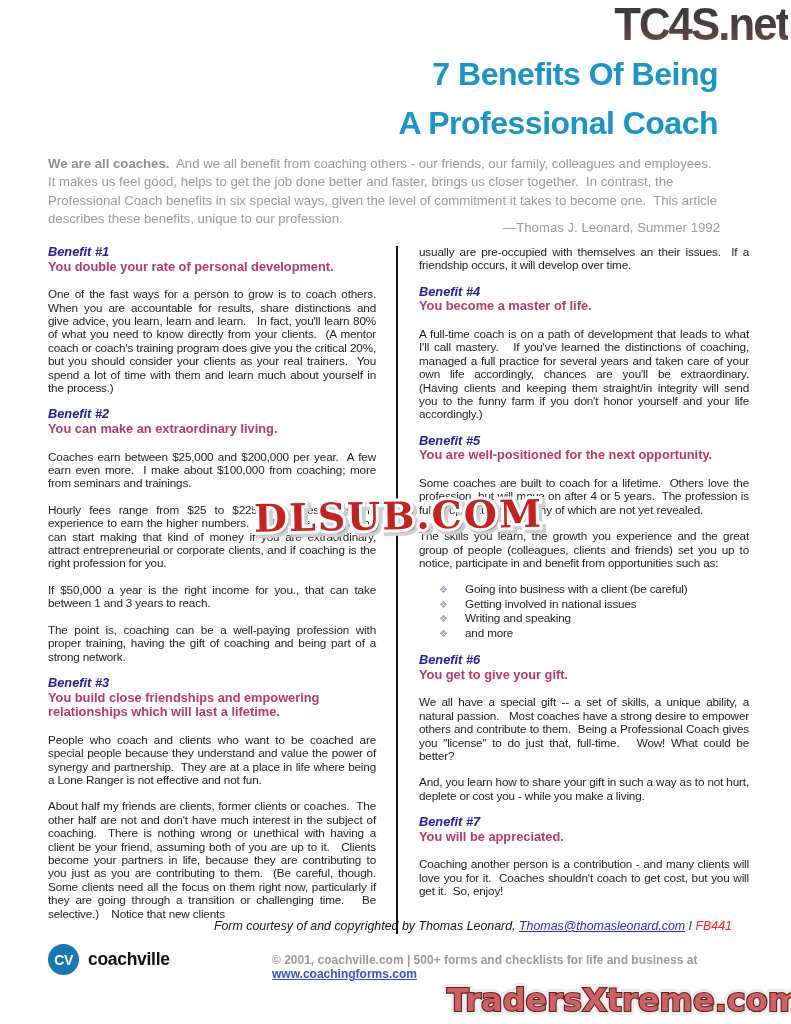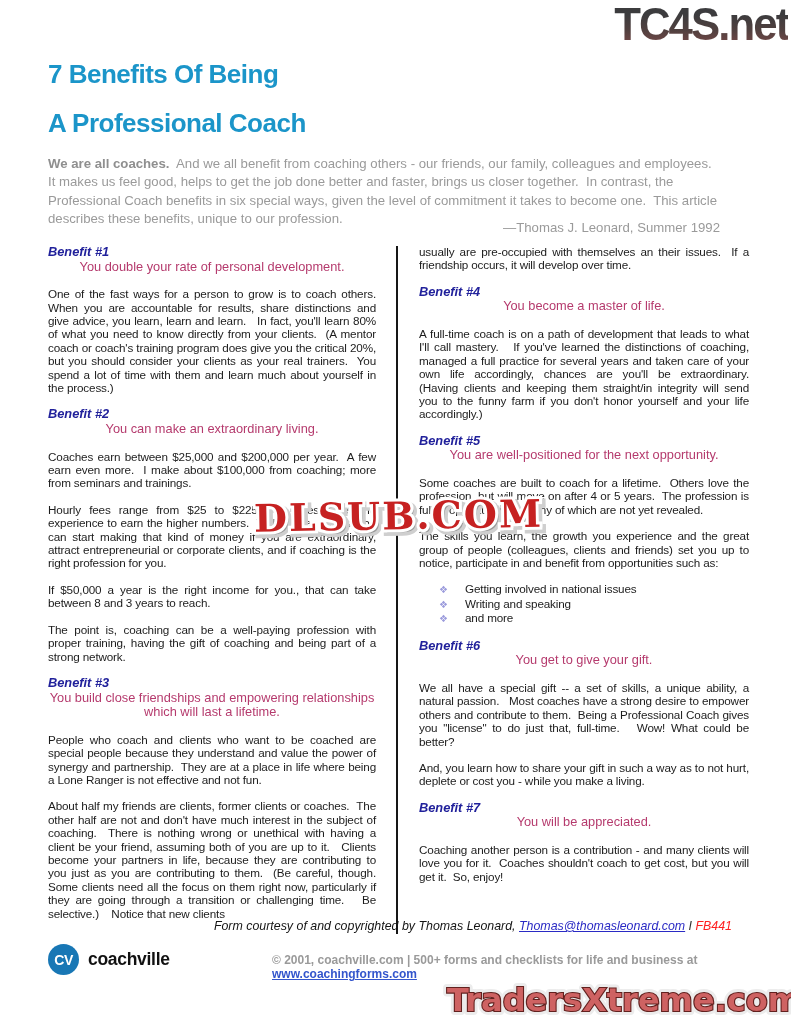--- a/index.html
+++ b/index.html
@@ -6,38 +6,38 @@
   body{width:791px;height:1024px;position:relative;overflow:hidden;
        font-family:"Liberation Sans",sans-serif;-webkit-font-smoothing:antialiased;}
 
   
   .tc4s{position:absolute;top:0px;right:3px;font-weight:800;font-size:46px;
         letter-spacing:-2px;transform:scaleX(.95);transform-origin:right top;
         background:linear-gradient(180deg,#3c3c3e 30%,#50403f 62%,#7c4a48 100%);
         -webkit-background-clip:text;background-clip:text;color:transparent;line-height:48px;}
 
   
-  .title{position:absolute;left:48px;top:50px;width:670px;text-align:left;
-         color:#1b95c9;font-weight:bold;font-size:26px;line-height:49px;letter-spacing:-.5px;}
+  .title{position:absolute;left:48px;top:50px;width:670px;text-align:right;
+         color:#1b95c9;font-weight:bold;font-size:32px;line-height:49px;letter-spacing:-.5px;}
   .intro{position:absolute;left:48px;top:155px;width:670px;color:#9a9a9a;
          font-size:13.2px;line-height:18.4px;white-space:pre-wrap;}
   .intro b{color:#8f8f8f;}
   .attribution{position:absolute;left:48px;top:220px;width:672px;text-align:right;
          color:#9a9a9a;font-size:13.2px;}
 
   
   .divider{position:absolute;left:396px;top:246px;width:2px;height:688px;background:#161616;}
   .col{position:absolute;top:245px;color:#1c1c1c;font-size:11.7px;line-height:13.4px;
        letter-spacing:-.15px;}
   .col-left{left:48px;width:328px;}
   .col-right{left:419px;width:330px;}
   .col p{margin:0 0 13px 0;text-align:justify;white-space:pre-wrap;}
   .bh{font-size:12.8px;font-weight:bold;color:#21219b;line-height:14.6px;letter-spacing:0;font-style:italic;}
-  .bs{font-size:12.8px;font-weight:normal;color:#b53a6d;line-height:14.6px;letter-spacing:0;
-      margin:0 0 13px 0;text-align:center;}
+  .bs{font-size:12.8px;font-weight:bold;color:#b53a6d;line-height:14.6px;letter-spacing:0;
+      margin:0 0 13px 0;}
   ul.bullets{list-style:none;margin:0 0 13px 0;padding:0 0 0 20px;}
   ul.bullets li{margin:0;line-height:13.4px;}
   .diamond{color:#9b9bdc;font-size:10px;display:inline-block;width:26px;}
 
   
   .dlsub{position:absolute;left:248px;top:485px;transform:rotate(-1deg);}
 
   
   .formline{position:absolute;left:32px;top:919px;width:700px;text-align:right;
             font-style:italic;font-size:12.4px;color:#141414;}
@@ -70,21 +70,21 @@
 
 <div class="col col-left">
   <div class="bh">Benefit #1</div>
   <div class="bs">You double your rate of personal development.</div>
   <p>One of the fast ways for a person to grow is to coach others.  When you are accountable for results, share distinctions and give advice, you learn, learn and learn.   In fact, you'll learn 80% of what you need to know directly from your clients.  (A mentor coach or coach's training program does give you the critical 20%, but you should consider your clients as your real trainers.  You spend a lot of time with them and learn much about yourself in the process.)</p>
 
   <div class="bh">Benefit #2</div>
   <div class="bs">You can make an extraordinary living.</div>
   <p>Coaches earn between $25,000 and $200,000 per year.  A few earn even more.  I make about $100,000 from coaching; more from seminars and trainings.</p>
   <p>Hourly fees range from $25 to $225.  It takes time and experience to earn the higher numbers.  Within a few years, you can start making that kind of money if you are extraordinary, attract entrepreneurial or corporate clients, and if coaching is the right profession for you.</p>
-  <p>If $50,000 a year is the right income for you., that can take between 8 and 3 years to reach.</p>
+  <p>If $50,000 a year is the right income for you., that can take between 1 and 3 years to reach.</p>
   <p>The point is, coaching can be a well-paying profession with proper training, having the gift of coaching and being part of a strong network.</p>
 
   <div class="bh">Benefit #3</div>
   <div class="bs">You build close friendships and empowering relationships which will last a lifetime.</div>
   <p>People who coach and clients who want to be coached are special people because they understand and value the power of synergy and partnership.  They are at a place in life where being a Lone Ranger is not effective and not fun.</p>
   <p>About half my friends are clients, former clients or coaches.  The other half are not and don't have much interest in the subject of coaching.  There is nothing wrong or unethical with having a client be your friend, assuming both of you are up to it.   Clients become your partners in life, because they are contributing to you just as you are contributing to them.  (Be careful, though.  Some clients need all the focus on them right now, particularly if they are going through a transition or challenging time.   Be selective.)    Notice that new clients</p>
 </div>
 
 <div class="col col-right">
   <p>usually are pre-occupied with themselves an their issues.  If a friendship occurs, it will develop over time.</p>
@@ -92,20 +92,21 @@
   <div class="bh">Benefit #4</div>
   <div class="bs">You become a master of life.</div>
   <p>A full-time coach is on a path of development that leads to what I'll call mastery.   If you've learned the distinctions of coaching, managed a full practice for several years and taken care of your own life accordingly, chances are you'll be extraordinary.   (Having clients and keeping them straight/in integrity will send you to the funny farm if you don't honor yourself and your life accordingly.)</p>
 
   <div class="bh">Benefit #5</div>
   <div class="bs">You are well-positioned for the next opportunity.</div>
   <p>Some coaches are built to coach for a lifetime.  Others love the profession, but will move on after 4 or 5 years.  The profession is full of opportunities - many of which are not yet revealed.</p>
   <p>The skills you learn, the growth you experience and the great group of people (colleagues, clients and friends) set you up to notice, participate in and benefit from opportunities such as:</p>
 
   <ul class="bullets">
+    <li><span class="diamond">❖</span><span>Going into business with a client (be careful)</span></li>
     <li><span class="diamond">❖</span><span>Getting involved in national issues</span></li>
     <li><span class="diamond">❖</span><span>Writing and speaking</span></li>
     <li><span class="diamond">❖</span><span>and more</span></li>
   </ul>
 
   <div class="bh">Benefit #6</div>
   <div class="bs">You get to give your gift.</div>
   <p>We all have a special gift -- a set of skills, a unique ability, a natural passion.   Most coaches have a strong desire to empower others and contribute to them.  Being a Professional Coach gives you "license" to do just that, full-time.   Wow! What could be better?</p>
   <p>And, you learn how to share your gift in such a way as to not hurt, deplete or cost you - while you make a living.</p>
 

